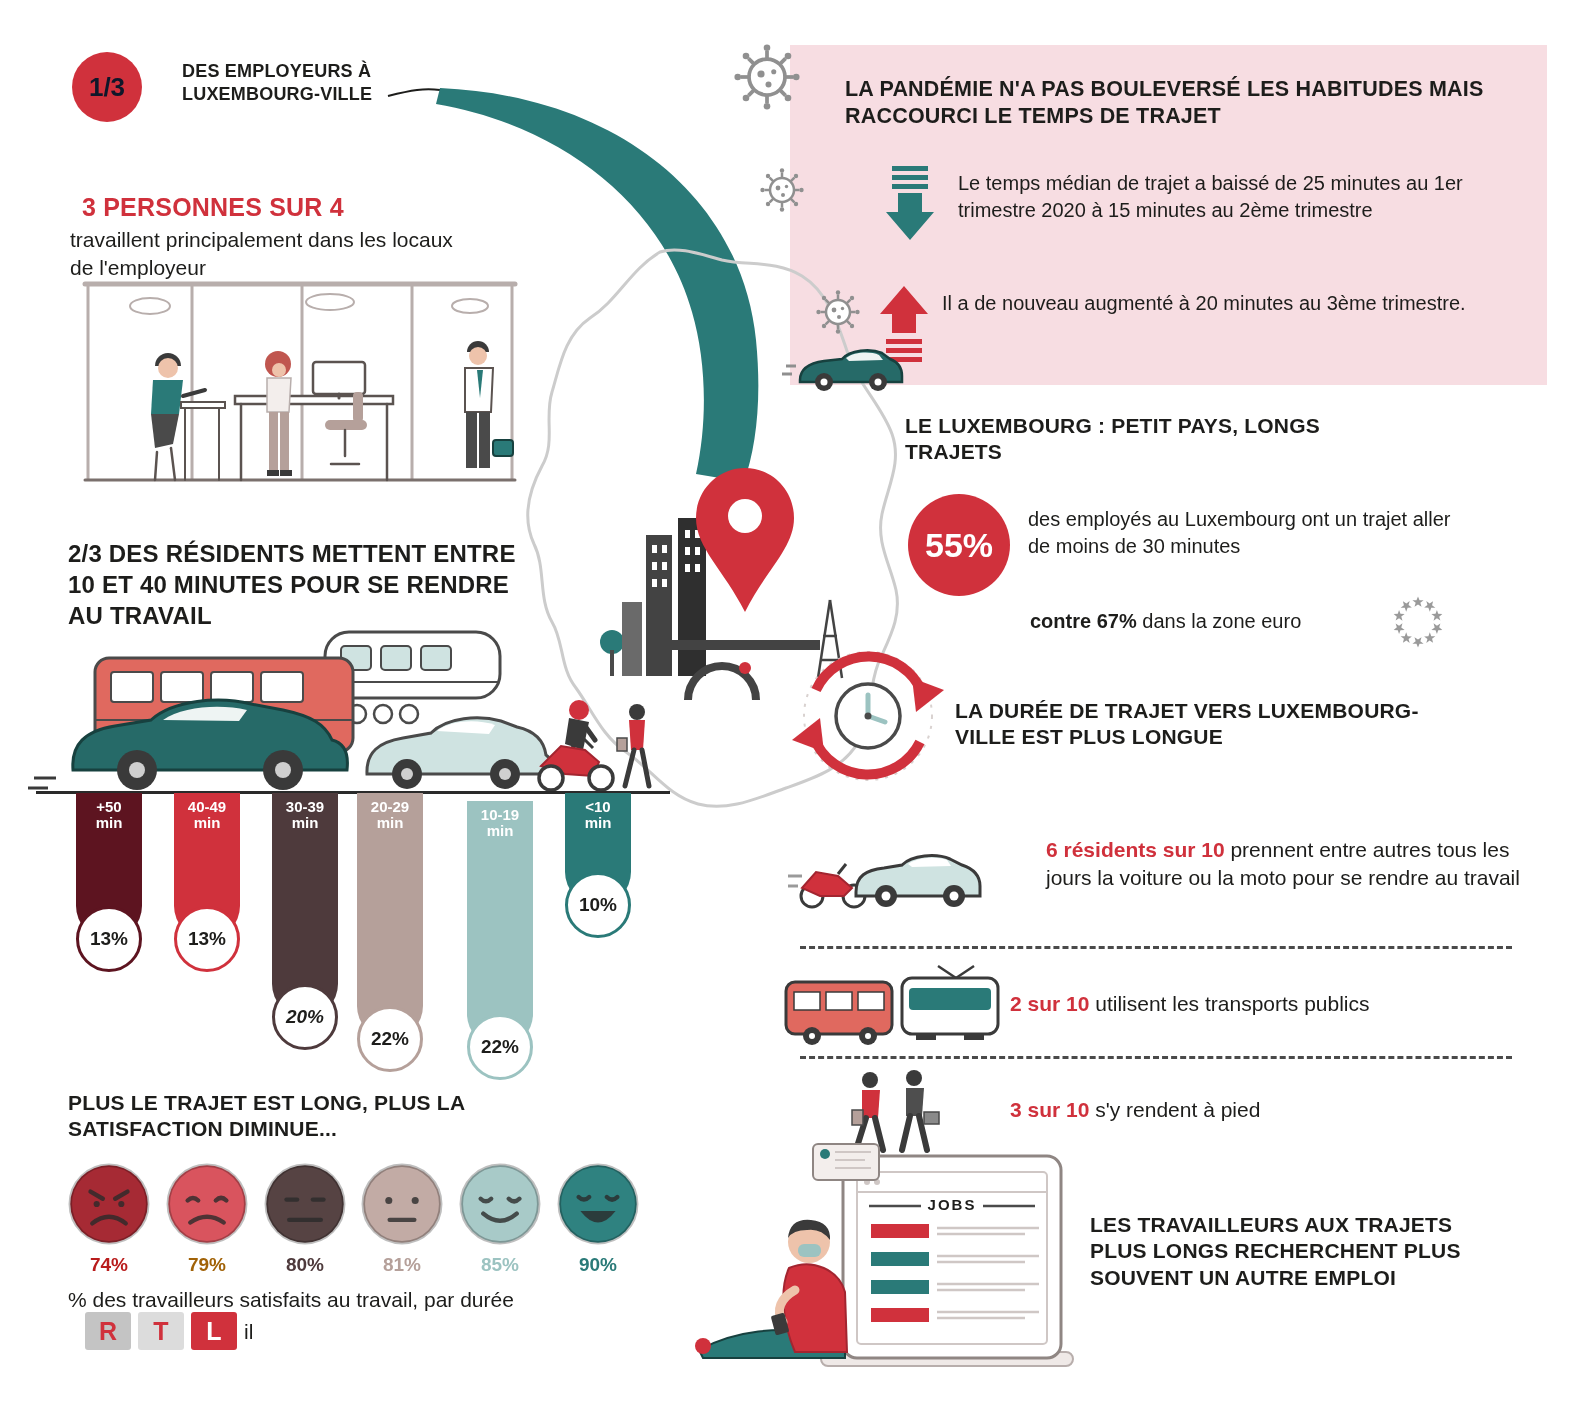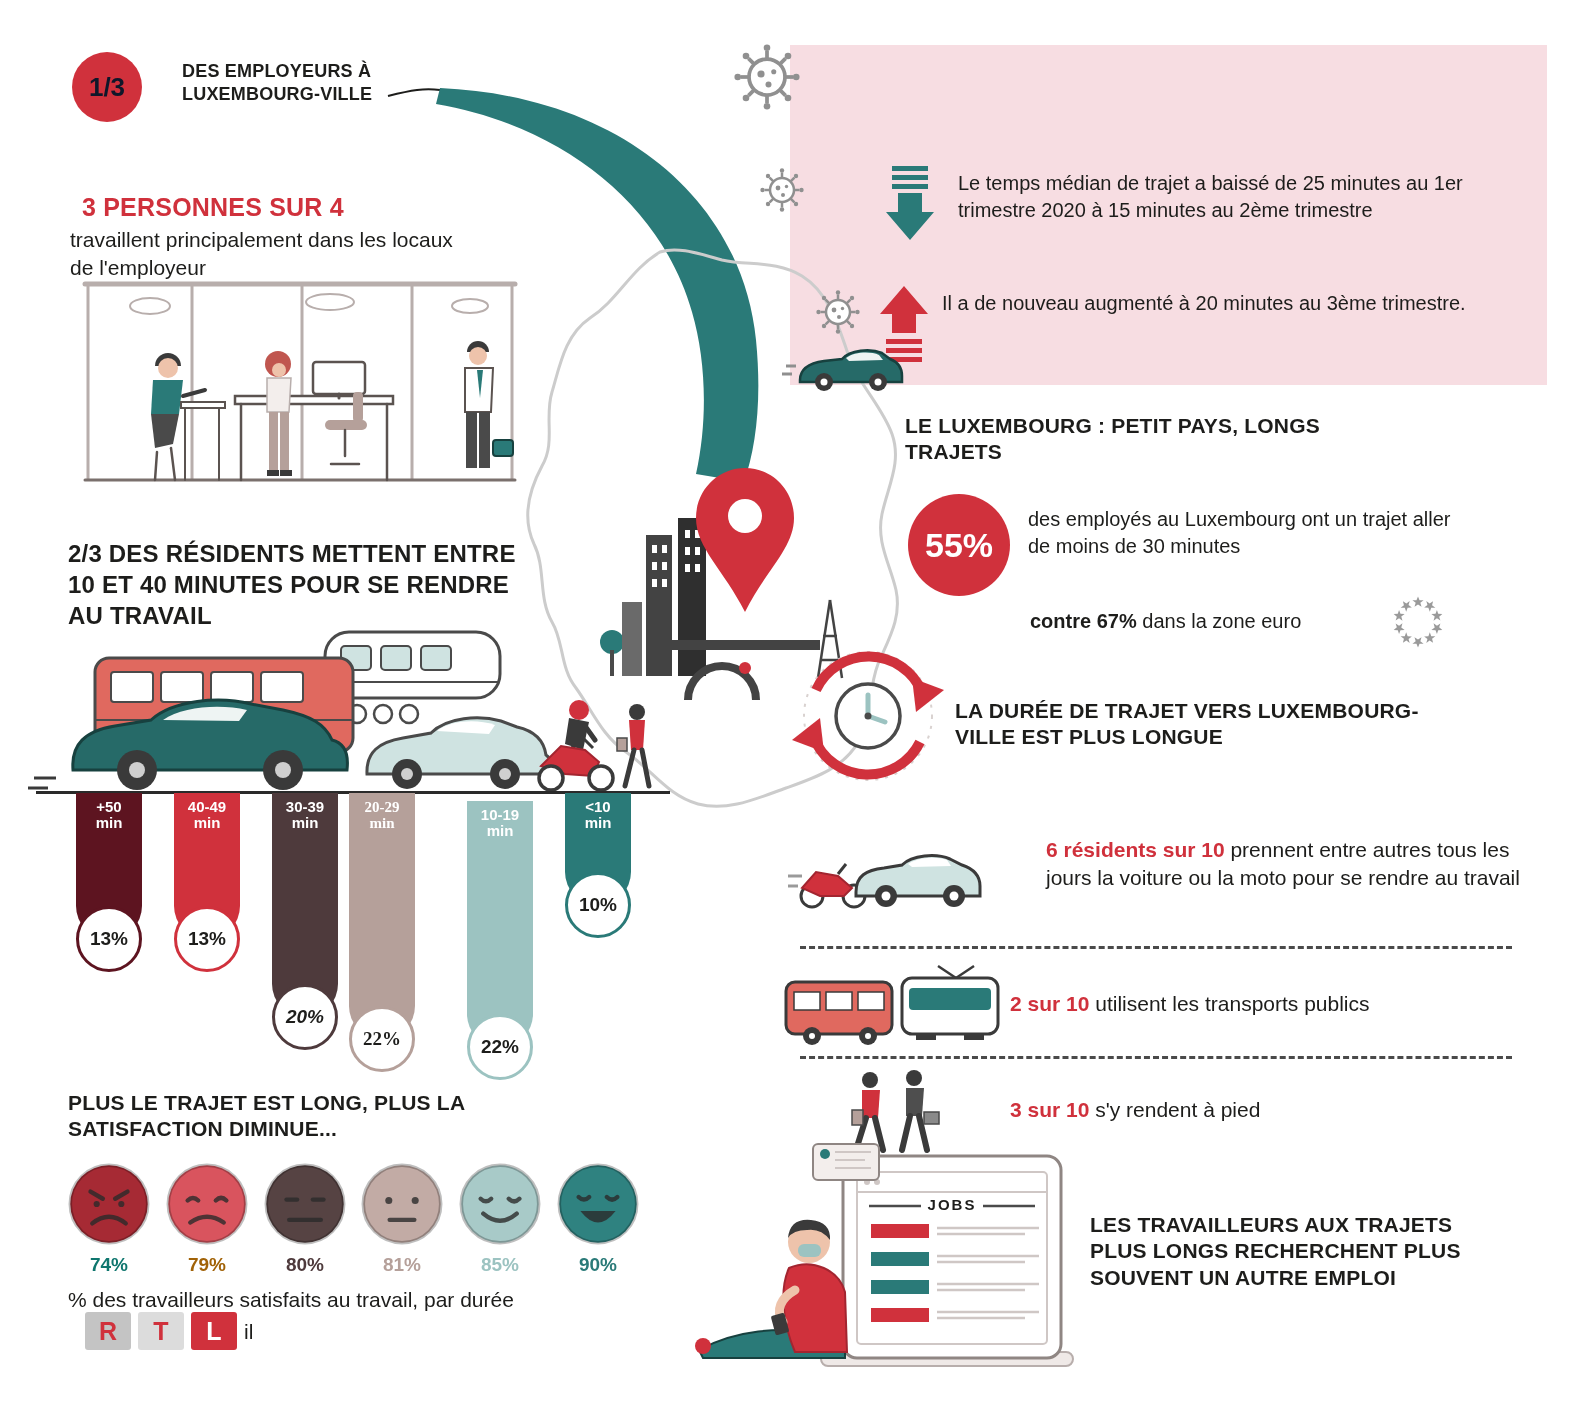--- a/index.html
+++ b/index.html
@@ -362,20 +362,21 @@
     </g>
   </svg>
 
   <div class="abs badge" style="left:72px;top:52px;width:70px;height:70px;font-size:26px;">1/3</div>
 
   <div class="abs hd t22 z10" style="left:182px;top:60px;width:290px;">DES EMPLOYEURS À LUXEMBOURG-VILLE</div>
 
   <div class="abs hd t25 red z10" style="left:70px;top:192px;">3 PERSONNES SUR 4</div>
   <div class="abs t20 z10" style="left:70px;top:226px;width:410px;font-size:21px;">travaillent principalement dans les locaux de l'employeur</div>
 
+  <div class="abs hd t21 z10" style="left:845px;top:76px;width:690px;font-size:21.5px;">LA PANDÉMIE N'A PAS BOULEVERSÉ LES HABITUDES MAIS RACCOURCI LE TEMPS DE TRAJET</div>
   <div class="abs t20 z10" style="left:958px;top:170px;width:555px;">Le temps médian de trajet a baissé de 25 minutes au 1er trimestre 2020 à 15 minutes au 2ème trimestre</div>
   <div class="abs t20 z10" style="left:942px;top:290px;width:560px;">Il a de nouveau augmenté à 20 minutes au 3ème trimestre.</div>
 
   <div class="abs hd t21 z10" style="left:905px;top:413px;width:460px;">LE LUXEMBOURG : PETIT PAYS, LONGS TRAJETS</div>
 
   <div class="abs stat-circle" style="left:908px;top:494px;width:102px;height:102px;">55%</div>
   <div class="abs t20 z10" style="left:1028px;top:506px;width:440px;">des employés au Luxembourg ont un trajet aller de moins de 30 minutes</div>
 
   <div class="abs t20 z10" style="left:1030px;top:608px;width:360px;">
     <b>contre 67%</b><span> dans la zone euro</span>
@@ -407,21 +408,21 @@
   </div>
   <div class="bar-col" style="left:272px;top:793px;">
     <div class="bar" style="background: rgb(78, 58, 60); height: 224px;">
       <div class="bar-label">
         <div>30-39</div>
           <div>min</div>
       </div>
     </div>
     <div class="bar-circle" style="border-color: rgb(78, 58, 60); top: 191px; font-style: italic;">20%</div>
   </div>
-  <div class="bar-col" style="left:349px;top:793px;font-family:Liberation Serif, serif;">
+  <div class="bar-col" style="left:357px;top:793px;">
     <div class="bar" style="background: rgb(181, 160, 154); height: 246px;">
       <div class="bar-label">
         <div>20-29</div>
           <div>min</div>
       </div>
     </div>
     <div class="bar-circle" style="border-color: rgb(181, 160, 154); top: 213px;">22%</div>
   </div>
   <div class="bar-col" style="left:467px;top:793px;margin-top:8px;">
     <div class="bar" style="background: rgb(156, 195, 193); height: 246px;">
@@ -460,21 +461,21 @@
     <svg width="88" height="88" viewBox="0 0 100 100">
       <circle cx="50" cy="50" r="44" fill="currentColor" stroke="#000" stroke-opacity="0.25" stroke-width="4"></circle>
       <g stroke="#2b2b2b" stroke-opacity="0.8" stroke-width="5" stroke-linecap="round" fill="none">
         <line x1="29" y1="36" x2="43" y2="44"></line>
           <line x1="71" y1="36" x2="57" y2="44"></line>
         <path d="M31 72 Q50 57 69 72"></path>
       </g>
       <circle cx="36" cy="50" r="3.5" fill="#2b2b2b" fill-opacity="0.8"></circle>
       <circle cx="64" cy="50" r="3.5" fill="#2b2b2b" fill-opacity="0.8"></circle>
     </svg>
-    <div class="face-label" style="color: #0f766e;">74%</div>
+    <div class="face-label" style="color: #b91c1c;">74%</div>
   </div>
   <div class="face-wrap" style="left: 162px; top: 1160px; color: rgb(217, 84, 94);">
     <svg width="88" height="88" viewBox="0 0 100 100">
       <circle cx="50" cy="50" r="44" fill="currentColor" stroke="#000" stroke-opacity="0.25" stroke-width="4"></circle>
       <g stroke="#2b2b2b" stroke-opacity="0.8" stroke-width="5" stroke-linecap="round" fill="none">
         <path d="M28 46 Q34 40 40 46"></path>
           <path d="M60 46 Q66 40 72 46"></path>
         <path d="M31 71 Q50 58 69 71"></path>
       </g>
     </svg>

